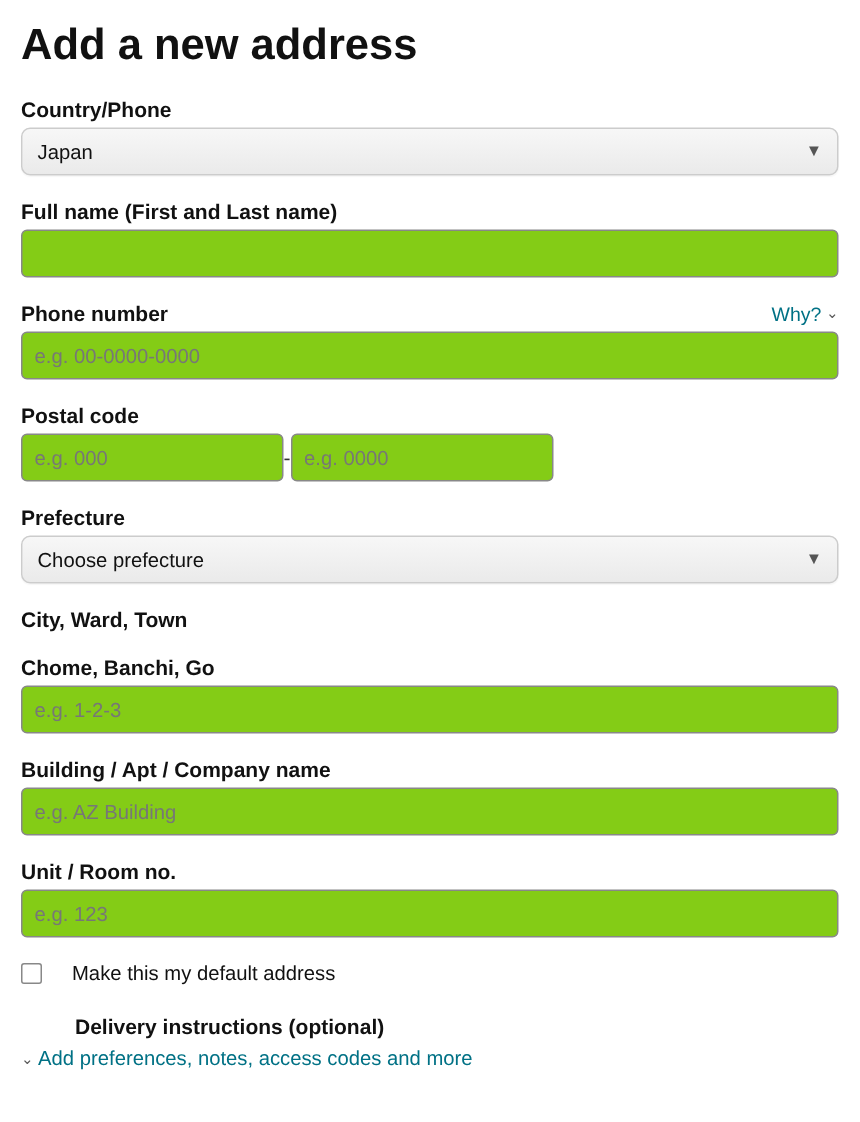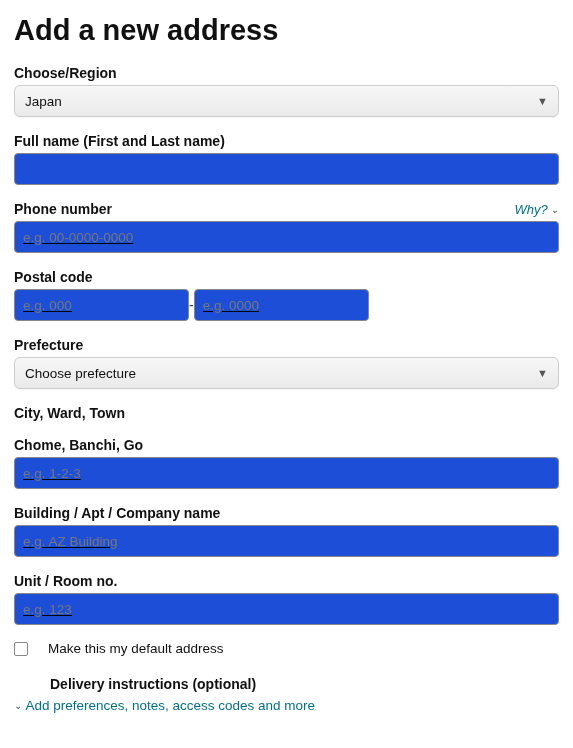--- a/index.html
+++ b/index.html
@@ -31,21 +31,20 @@
     align-items: center;
     margin-bottom: 4px;
   }
   .why-link {
     color: #007185;
     font-size: 13px;
     cursor: pointer;
     display: inline-flex;
     align-items: center;
     gap: 3px;
-    font-style: italic;
   }
   .why-link .chev {
     font-size: 10px;
     color: #555;
   }
   .select {
     width: 100%;
     height: 32px;
     border: 1px solid #ccc;
     border-radius: 6px;
@@ -67,22 +66,21 @@
     color: #555;
   }
   .input {
     width: 100%;
     height: 32px;
     border: 1px solid #888;
     border-radius: 4px;
     padding: 0 8px;
     font-size: 13.5px;
     font-family: inherit;
-    background: #1d4ed8;
-    text-decoration: underline;
+    background: #84cc16;
   }
   .input::placeholder { color: #777; }
   .postal-row {
     display: flex;
     align-items: center;
   }
   .postal-row .input { width: 175px; }
   .dash { color: #333; font-size: 14px; }
   .checkbox-row {
     display: flex;
@@ -121,21 +119,21 @@
   }
 </style>
 </head>
 <body>
 
 
 
 <h1>Add a new address</h1>
 
 <div class="field">
-  <span class="label">Choose/Region</span>
+  <span class="label">Country/Phone</span>
   <div class="select">
     <span>Japan</span>
     <span class="chev">▼</span>
   </div>
 </div>
 
 <div class="field">
   <span class="label">Full name (First and Last name)</span>
   <input class="input" value="" style="">
 </div>

